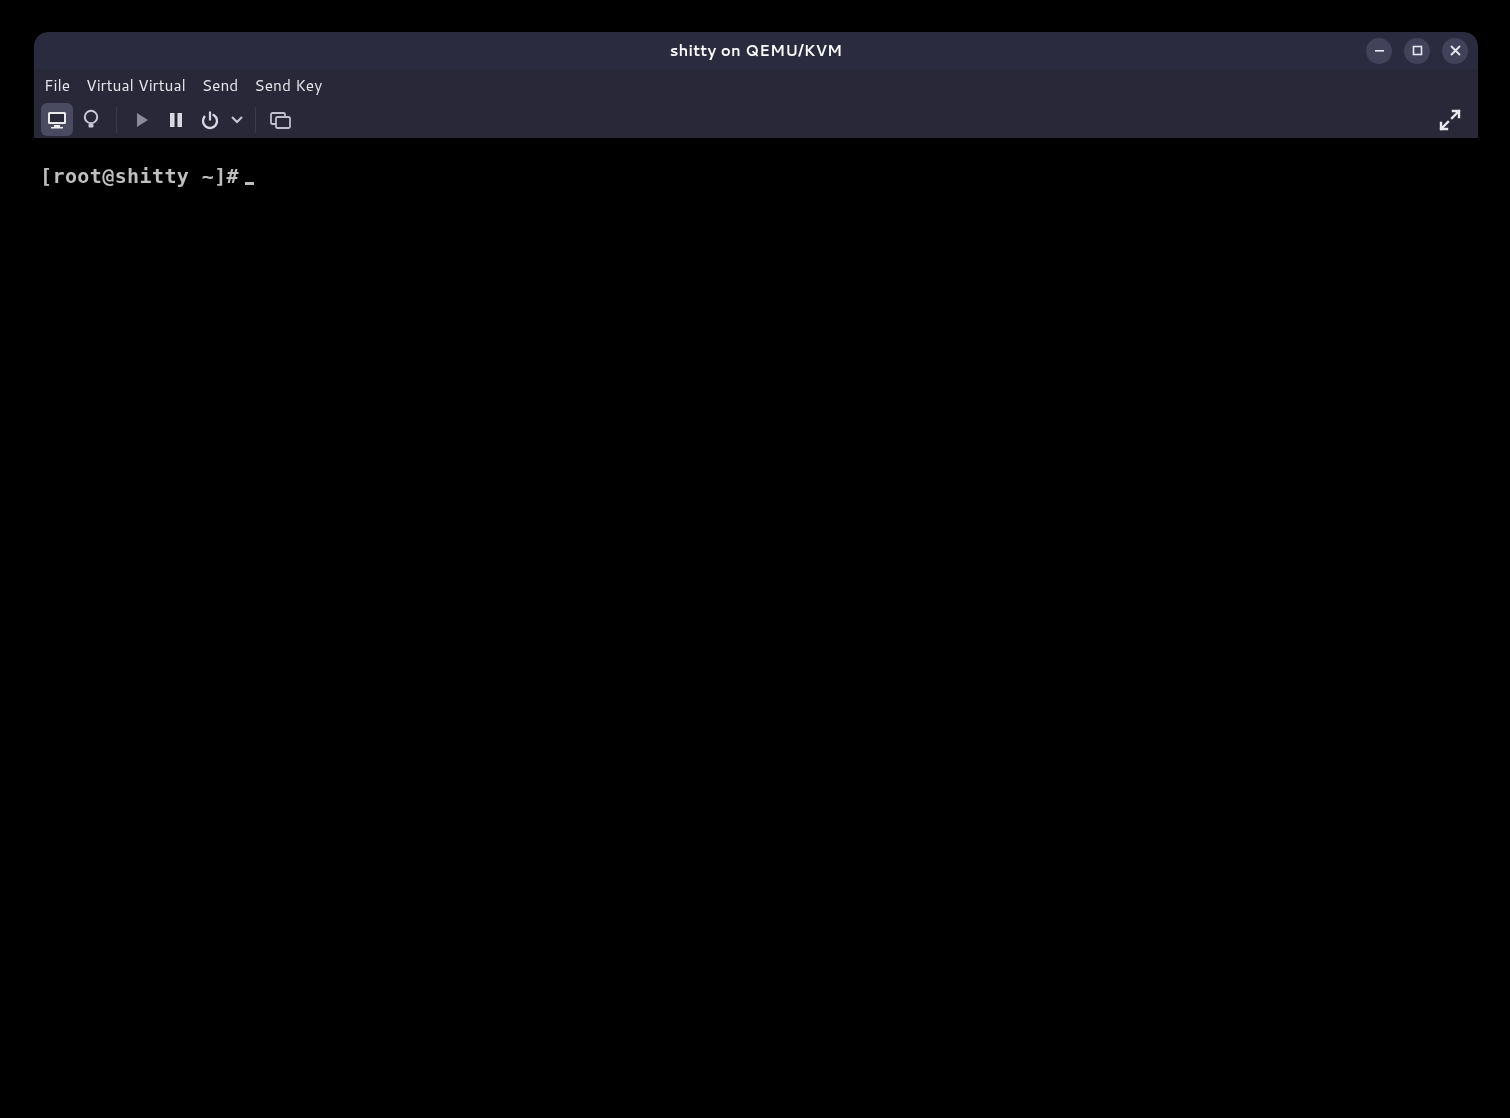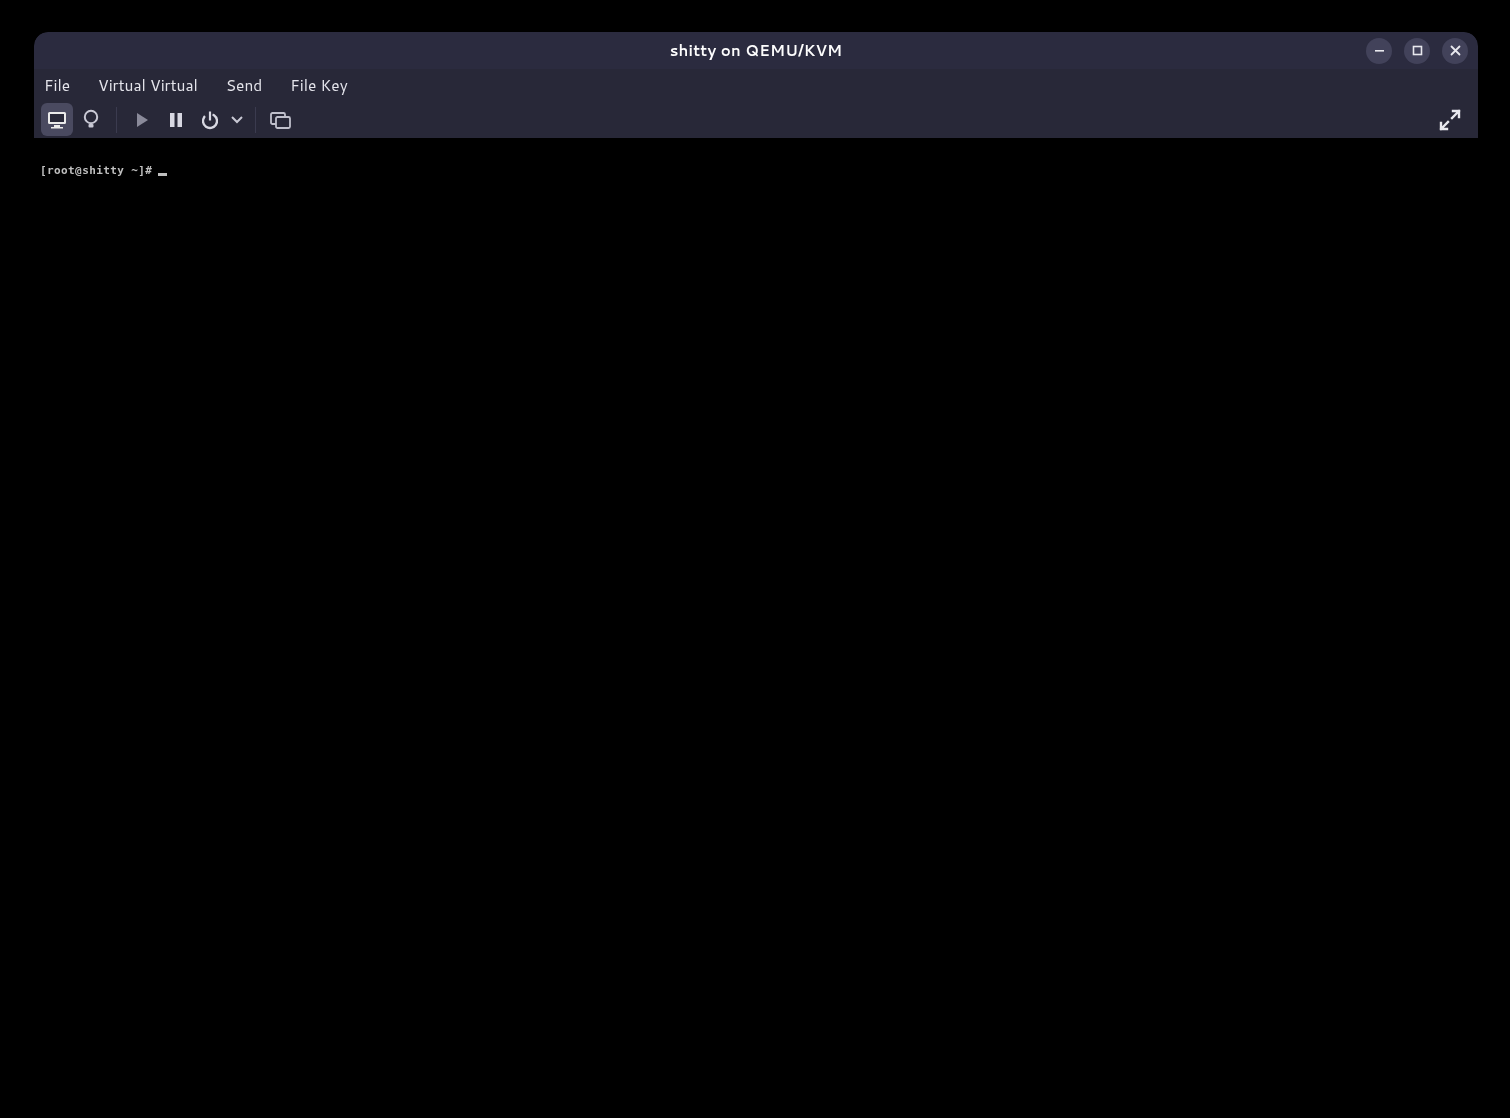--- a/index.html
+++ b/index.html
@@ -54,21 +54,21 @@
       justify-content: center;
       cursor: pointer;
     }
     .win-ctrl svg { display: block; }
     .menubar {
       height: 32px;
       background: #282838;
       display: flex;
       align-items: center;
       padding: 0 10px;
-      gap: 28px;
+      gap: 16px;
       text-align: center;
     }
     .menu-item {
       color: #e5e5ec;
       font-size: 15.5px;
       font-weight: 400;
       cursor: pointer;
     }
     .toolbar {
       height: 37px;
@@ -105,21 +105,21 @@
     .toolbar-spacer { flex: 1; }
     .console {
       position: absolute;
       left: 0;
       top: 106px;
       right: 0;
       bottom: 0;
       background: #000;
       padding: 26px 6px 0 6px;
       font-family: "DejaVu Sans Mono", "Liberation Mono", "Courier New", monospace;
-      font-size: 11px;
+      font-size: 20px;
       font-weight: 700;
       color: #bfbfbf;
       line-height: 1.2;
       letter-spacing: 0.4px;
     }
     .cursor {
       display: inline-block;
       width: 9px;
       height: 3px;
       background: #bfbfbf;
@@ -157,21 +157,21 @@
             <path d="M1.5 1.5 L9.5 9.5 M9.5 1.5 L1.5 9.5" stroke="#e8e8ee" stroke-width="1.8" stroke-linecap="round"></path>
           </svg>
       </div>
     </div>
   </div>
 
   <div class="menubar">
     <span class="menu-item">File</span>
     <span class="menu-item">Virtual Virtual</span>
     <span class="menu-item">Send</span>
-    <span class="menu-item">File Key</span>
+    <span class="menu-item">Send Key</span>
   </div>
 
   <div class="toolbar">
     <div class="tool-group">
       <div class="tool-btn active">
         <svg width="22" height="20" viewBox="0 0 22 20">
           <rect x="2" y="2" width="18" height="12" rx="1.5" fill="#eaeaea"></rect>
           <rect x="4" y="4" width="14" height="8" fill="#282838"></rect>
           <rect x="8" y="15" width="6" height="2" fill="#eaeaea"></rect>
           <rect x="5" y="17" width="12" height="1.5" fill="#eaeaea"></rect>

